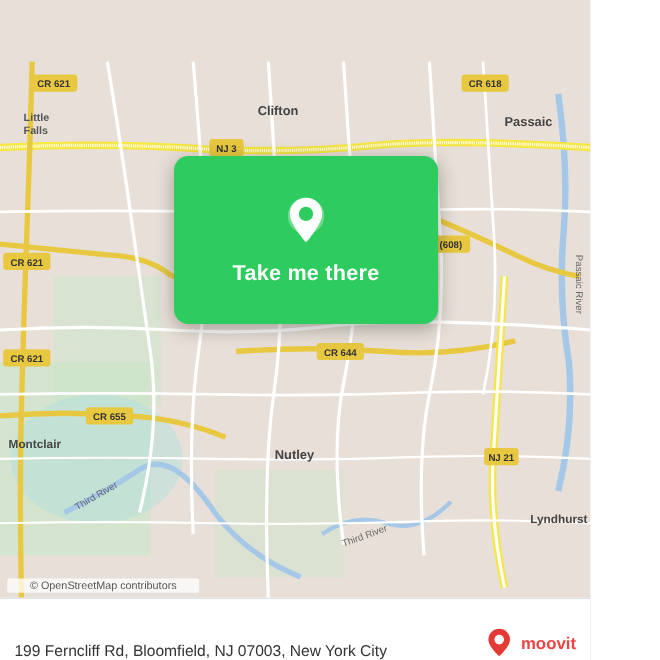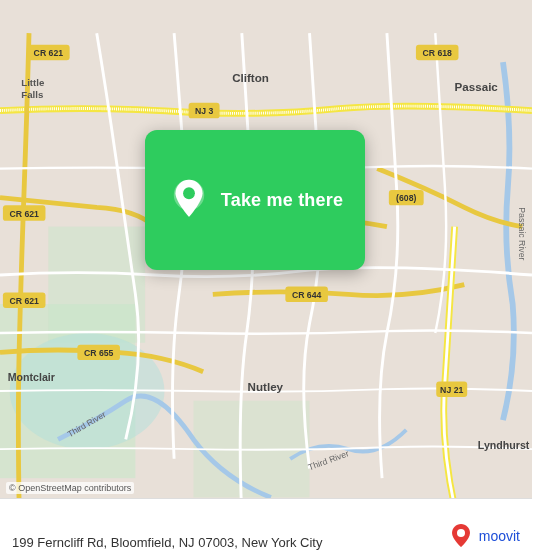--- a/index.html
+++ b/index.html
@@ -5,21 +5,21 @@
     * { margin: 0; padding: 0; box-sizing: border-box; }
     body {
       width: 550px;
       height: 550px;
       overflow: hidden;
       font-family: Arial, sans-serif;
       position: relative;
     }
 
     #map-container {
-      width: 532px;
+      width: 492px;
       height: 550px;
       position: relative;
       background-color: #e8e0d8;
       overflow: hidden;
     }
 
     
     .map-bg {
       position: absolute;
       inset: 0;
@@ -37,20 +37,21 @@
     
     .cta-panel {
       position: absolute;
       top: 130px;
       left: 145px;
       width: 220px;
       height: 140px;
       background-color: #2ecc5e;
       border-radius: 12px;
       display: flex;
+      flex-direction: column;
       align-items: center;
       justify-content: center;
       gap: 10px;
       box-shadow: 0 4px 16px rgba(0,0,0,0.3);
       cursor: pointer;
       z-index: 10;
     }
 
     .location-pin {
       width: 44px;
@@ -92,33 +93,33 @@
       gap: 4px;
     }
 
     .moovit-icon {
       width: 28px;
       height: 28px;
     }
 
     .moovit-text {
       font-size: 14px;
-      font-weight: normal;
-      color: #1d4ed8;
+      font-weight: bold;
+      color: #ef4444;
     }
 
     
     .osm-attr {
       position: absolute;
       bottom: 56px;
       left: 6px;
       font-size: 9px;
       color: #555;
       background: rgba(255,255,255,0.75);
-      padding: 1px 3px;
+      padding: 1px 19px;
       border-radius: 2px;
       z-index: 15;
       margin-top: 12px;
     }
   </style>
 </head>
 <body>
 
 <div id="map-container">
   <div class="map-bg"></div>

